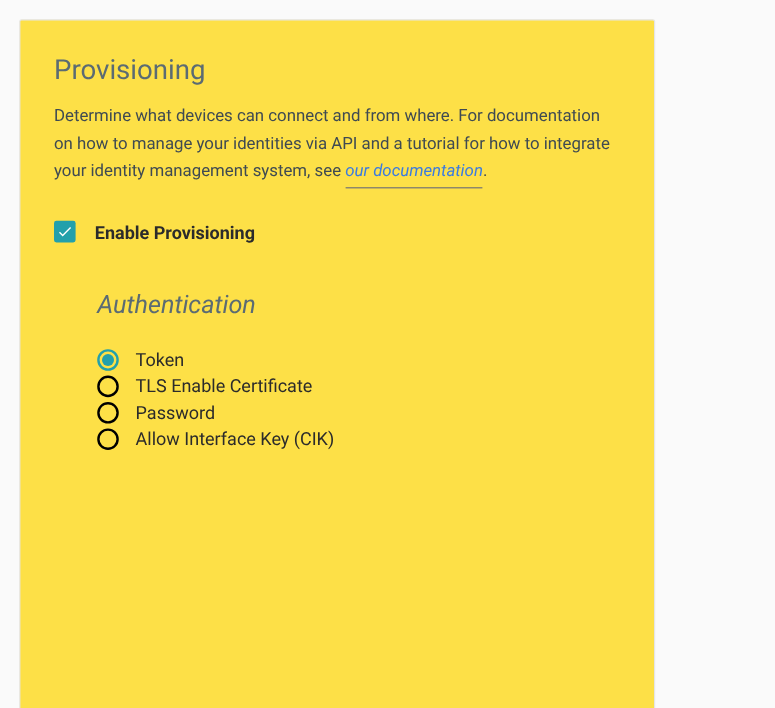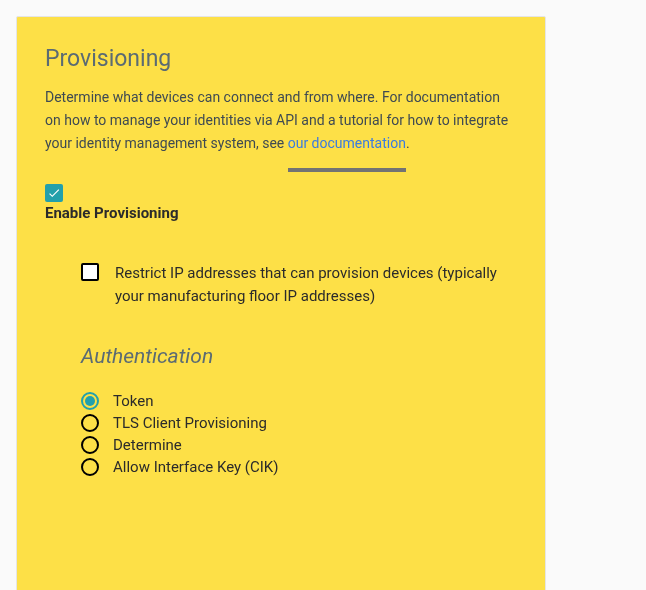--- a/index.html
+++ b/index.html
@@ -30,31 +30,31 @@
     }
     .section-desc {
       font-size: 14px;
       color: #3f4a52;
       line-height: 1.65;
       margin-bottom: 28px;
     }
     .section-desc a {
       color: #3b7be0;
       text-decoration: none;
-      border-bottom: 4px solid #737373;
-      padding-bottom: 17px;
+      border-bottom: 1px solid #737373;
+      padding-bottom: 5px;
+      font-style: italic;
     }
     .checkbox-row {
       display: flex;
       align-items: flex-start;
       margin-bottom: 22px;
     }
     .checkbox-row.main-enable {
       margin-bottom: 36px;
-      flex-direction: column;
     }
     .checkbox {
       width: 18px;
       height: 18px;
       flex: 0 0 18px;
       border-radius: 2px;
       margin-right: 16px;
       margin-top: 1px;
       display: flex;
       align-items: center;
@@ -139,42 +139,38 @@
     <div class="checkbox checked">
       <svg viewBox="0 0 24 24">
         <path fill="#fff" d="M9 16.17l-3.88-3.88L3.7 13.7 9 19l12-12-1.41-1.41z"></path>
       </svg>
     </div>
     <span class="checkbox-label bold">Enable Provisioning</span>
   </div>
 
   <div class="sub-options">
 
-    <div class="checkbox-row">
-      <div class="checkbox unchecked"></div>
-      <span class="checkbox-label">Restrict IP addresses that can provision devices (typically your manufacturing floor IP addresses)</span>
-    </div>
   </div>
 
   <h3 class="sub-title">Authentication</h3>
 
   <div class="radio-group">
     <div class="radio-row">
       <div class="radio selected">
           <div class="dot"></div>
         </div>
       <span class="radio-label">Token</span>
     </div>
     <div class="radio-row">
       <div class="radio"></div>
-      <span class="radio-label">TLS Client Provisioning</span>
+      <span class="radio-label">TLS Enable Certificate</span>
     </div>
     <div class="radio-row">
       <div class="radio"></div>
-      <span class="radio-label">Determine</span>
+      <span class="radio-label">Password</span>
     </div>
     <div class="radio-row">
       <div class="radio"></div>
       <span class="radio-label">Allow Interface Key (CIK)</span>
     </div>
   </div>
 
 </div>
 
 </body></html>

